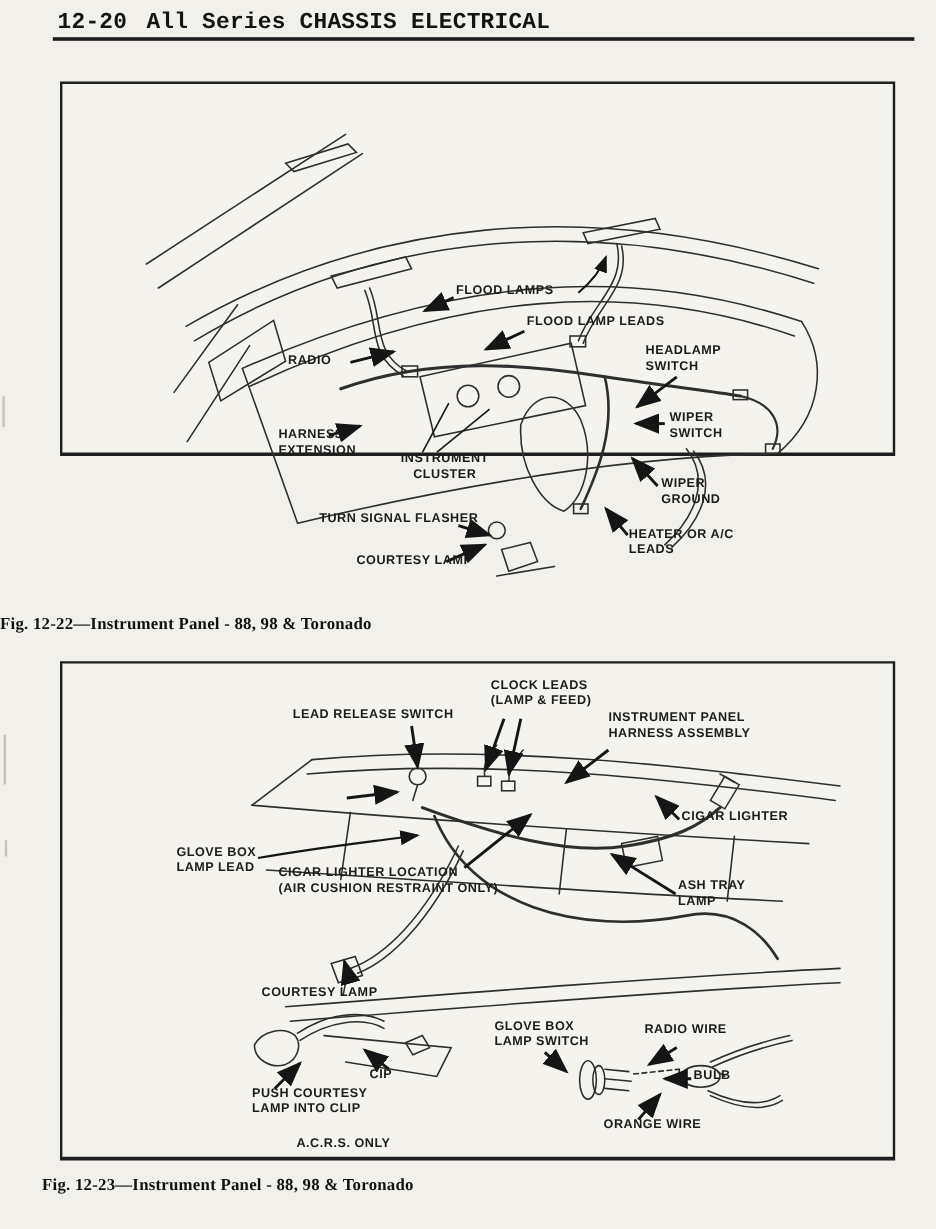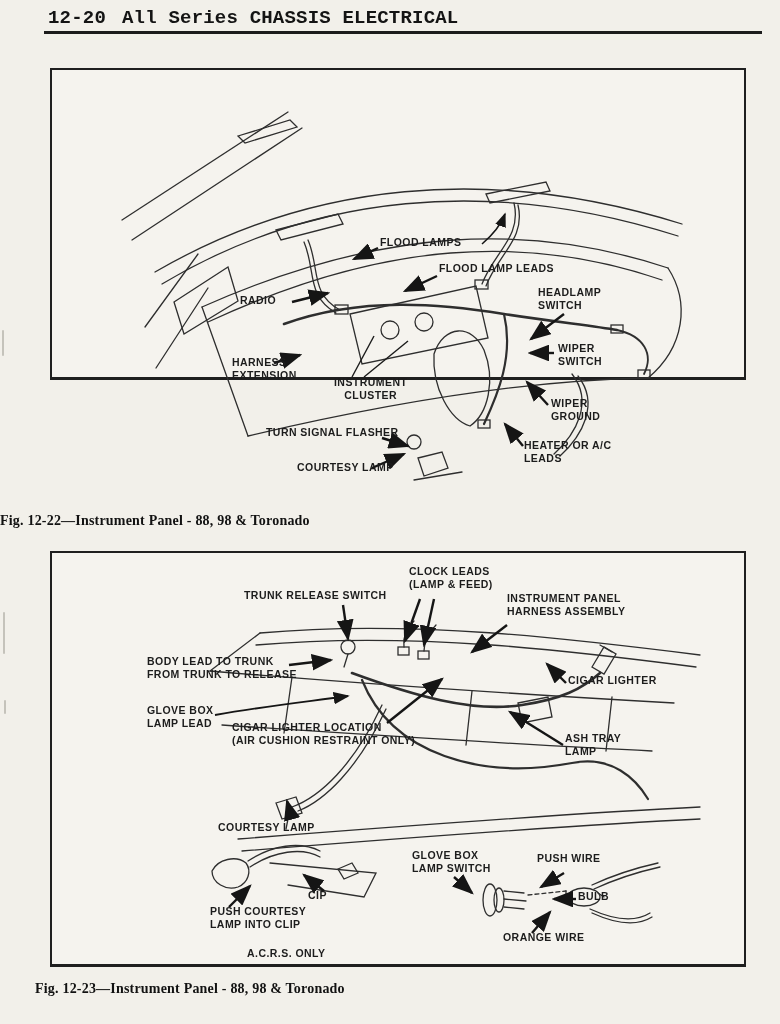--- a/index.html
+++ b/index.html
@@ -194,38 +194,36 @@
       <path d="M511,192 L458,159"></path>
       <path d="M240,266 L235,248"></path>
       <path d="M402,324 L420,340"></path>
       <path d="M512,320 L489,334"></path>
       <path d="M272,338 L252,322"></path>
       <path d="M524,346 L502,346"></path>
       <path d="M177,354 L198,333"></path>
       <path d="M480,380 L498,359"></path>
     </g>
   </svg>
-  <div class="callout" style="left:192px;top:36px;">TRUNK RELEASE SWITCH</div>
+  <div class="callout" style="left:192px;top:36px;">LEAD RELEASE SWITCH</div>
   <div class="callout" style="left:357px;top:12px;">CLOCK LEADS
 (LAMP &amp; FEED)</div>
   <div class="callout" style="left:455px;top:39px;">INSTRUMENT PANEL
 HARNESS ASSEMBLY</div>
-  <div class="callout" style="left:95px;top:102px;">BODY LEAD TO TRUNK
-FROM TRUNK TO RELEASE</div>
   <div class="callout" style="left:516px;top:121px;">CIGAR LIGHTER</div>
   <div class="callout" style="left:95px;top:151px;">GLOVE BOX
 LAMP LEAD</div>
   <div class="callout" style="left:180px;top:168px;">CIGAR LIGHTER LOCATION
 (AIR CUSHION RESTRAINT ONLY)</div>
   <div class="callout" style="left:513px;top:179px;">ASH TRAY
 LAMP</div>
   <div class="callout" style="left:166px;top:268px;">COURTESY LAMP</div>
   <div class="callout" style="left:360px;top:296px;">GLOVE BOX
 LAMP SWITCH</div>
-  <div class="callout" style="left:485px;top:299px;">PUSH WIRE</div>
+  <div class="callout" style="left:485px;top:299px;">RADIO WIRE</div>
   <div class="callout" style="left:256px;top:336px;">CIP</div>
   <div class="callout" style="left:526px;top:337px;">BULB</div>
   <div class="callout" style="left:158px;top:352px;">PUSH COURTESY
 LAMP INTO CLIP</div>
   <div class="callout" style="left:451px;top:378px;">ORANGE WIRE</div>
   <div class="callout" style="left:195px;top:394px;">A.C.R.S. ONLY</div>
 </div>
 <div class="caption" id="cap2">Fig. 12-23—Instrument Panel - 88, 98 &amp; Toronado</div>
 
 </body></html>

